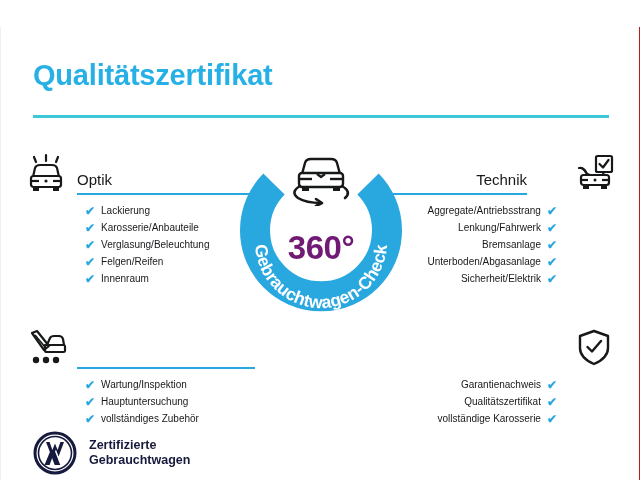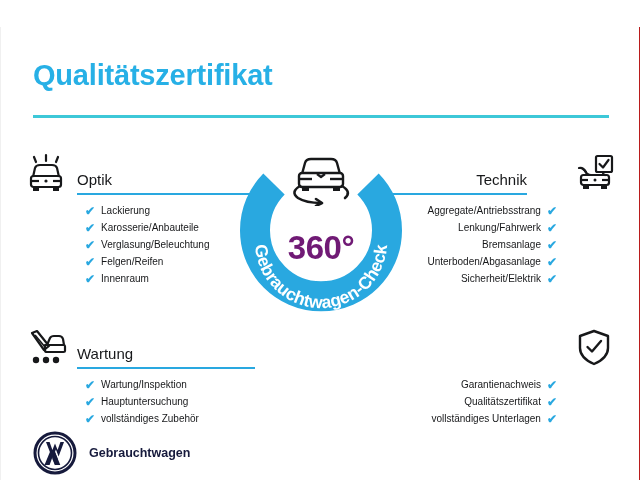--- a/index.html
+++ b/index.html
@@ -233,21 +233,20 @@
             <path d="M7 6 L12 4 L24 19 L19 23 Z" fill="none" stroke="#17181a" stroke-width="2.2" stroke-linejoin="round"></path>
             <line x1="10" y1="8" x2="20" y2="20" stroke="#17181a" stroke-width="1.6"></line>
             <path d="M22 18 L25 11 Q26 9 29 9 L34 9 Q37 9 38 12 L39 18" fill="none" stroke="#17181a" stroke-width="2.2" stroke-linejoin="round"></path>
             <path d="M20 18 L39 18 Q40 18 40 19.5 L40 24 Q40 25 38.5 25 L22 25 Q20 25 20 23.5 Z" fill="none" stroke="#17181a" stroke-width="2.2" stroke-linejoin="round"></path>
             <circle cx="11" cy="33" r="3.2" fill="#17181a"></circle>
             <circle cx="21" cy="33" r="3.2" fill="#17181a"></circle>
             <circle cx="31" cy="33" r="3.2" fill="#17181a"></circle>
           </svg>
         </div>
         <div class="head-text-wrap">
-          <div class="block-title">Wartung</div>
           <div class="block-rule"></div>
         </div>
       </div>
       <ul class="items">
         <li class="item">
             <span class="check">✔</span>
             <span>Wartung/Inspektion</span>
           </li>
         <li class="item">
             <span class="check">✔</span>
@@ -323,21 +322,21 @@
         <li class="item">
             <span class="check">✔</span>
             <span>Garantienachweis</span>
           </li>
         <li class="item">
             <span class="check">✔</span>
             <span>Qualitätszertifikat</span>
           </li>
         <li class="item">
             <span class="check">✔</span>
-            <span>vollständiges Unterlagen</span>
+            <span>vollständige Karosserie</span>
           </li>
       </ul>
     </div>
 
   </div>
 
   <div class="badge">
     <svg viewBox="0 0 176 176" width="176" height="176">
       <defs>
         <path id="curveTxt" d="M 22 88 A 66 66 0 0 0 154 88"></path>
@@ -370,17 +369,18 @@
       <svg viewBox="0 0 44 44" width="44" height="44">
         <circle cx="22" cy="22" r="20" fill="none" stroke="#161a3c" stroke-width="3"></circle>
         <circle cx="22" cy="22" r="16.5" fill="none" stroke="#161a3c" stroke-width="1.6"></circle>
         <path d="M13 11 L16.6 11 L19.4 19 L22 12.4 L24.6 19 L27.4 11 L31 11
                  L25.6 25.5 L22.9 18.6 L22 21 L27.3 34 L22 34 L19.3 26.5
                  L16.6 34 L11.5 34 L16.9 21 L13 11 Z" fill="#161a3c"></path>
         <path d="M22 21 L19.3 27.8 L22 34.2 L24.7 27.8 Z" fill="#161a3c"></path>
       </svg>
     </div>
     <div class="vw-text">
+      <div>Zertifizierte</div>
       <div>Gebrauchtwagen</div>
     </div>
   </div>
 
 </div>
 
 </body></html>

